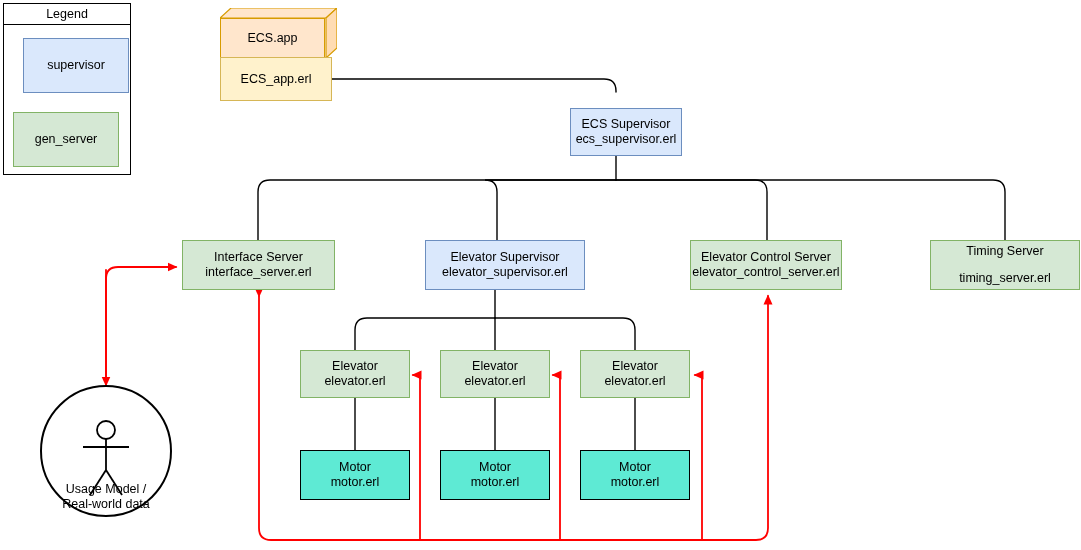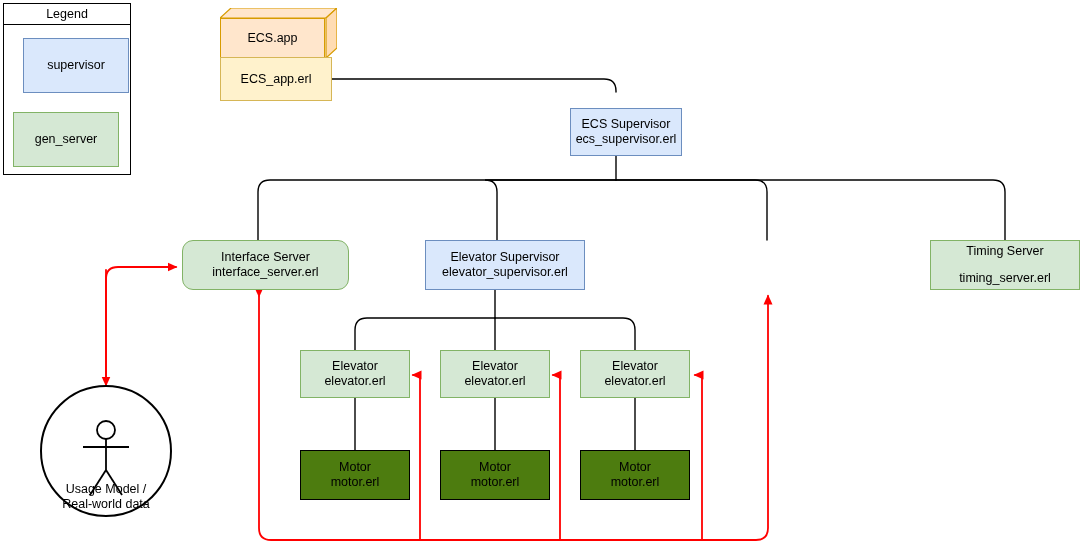--- a/index.html
+++ b/index.html
@@ -7,21 +7,21 @@
   #canvas{position:relative;width:1081px;height:550px;background:#ffffff;overflow:hidden;}
   svg.edges{position:absolute;left:0;top:0;width:1081px;height:550px;pointer-events:none;}
 
   .node{position:absolute;box-sizing:border-box;display:flex;flex-direction:column;
         align-items:center;justify-content:center;text-align:center;
         font-size:12.5px;line-height:1.22;color:#000000;}
   .node .l1,.node .l2{display:block;white-space:nowrap;}
 
   .sup{background:#dae8fc;border:1px solid #6c8ebf;margin-left:10px;}
   .gen{background:#d5e8d4;border:1px solid #82b366;}
-  .plain{background:#4d7c0f;border:1px solid #000000;}
+  .plain{background:#5eead4;border:1px solid #000000;}
 
   
   #legend-box{position:absolute;left:3px;top:3px;width:128px;height:172px;
       background:#ffffff;border:1px solid #000000;box-sizing:border-box;}
   #legend-title{position:absolute;left:3px;top:3px;width:128px;height:22px;
       box-sizing:border-box;border-bottom:1px solid #000000;
       display:flex;align-items:center;justify-content:center;
       font-size:12.5px;font-weight:normal;color:#000;}
   #legend-sup{position:absolute;left:13px;top:38px;width:106px;height:55px;}
   #legend-gen{position:absolute;left:13px;top:112px;width:106px;height:55px;}
@@ -109,30 +109,34 @@
   </div>
   <div id="ecs-app-erl">
     <span>ECS_app.erl</span>
   </div>
 
   <div class="node sup" style="left:560px;top:108px;width:112px;height:48px;">
     <span class="l1">ECS Supervisor</span>
     <span class="l2">ecs_supervisor.erl</span>
   </div>
 
-  <div class="node gen" style="left:182px;top:240px;width:167px;height:50px;border-radius:11px;">
+  <div class="node gen" style="left:182px;top:240px;width:153px;height:50px;">
     <span class="l1">Interface Server</span>
     <span class="l2">interface_server.erl</span>
   </div>
 
   <div class="node sup" style="left:415px;top:240px;width:160px;height:50px;">
     <span class="l1">Elevator Supervisor</span>
     <span class="l2">elevator_supervisor.erl</span>
   </div>
 
+  <div class="node gen" style="left:690px;top:240px;width:152px;height:50px;">
+    <span class="l1">Elevator Control Server</span>
+    <span class="l2">elevator_control_server.erl</span>
+  </div>
 
   <div class="node gen" style="left:930px;top:240px;width:150px;height:50px;gap:12px;">
     <span class="l1">Timing Server</span>
     <span class="l2">timing_server.erl</span>
   </div>
 
   <div class="node gen" style="left:300px;top:350px;width:110px;height:48px;">
     <span class="l1">Elevator</span>
     <span class="l2">elevator.erl</span>
   </div>

